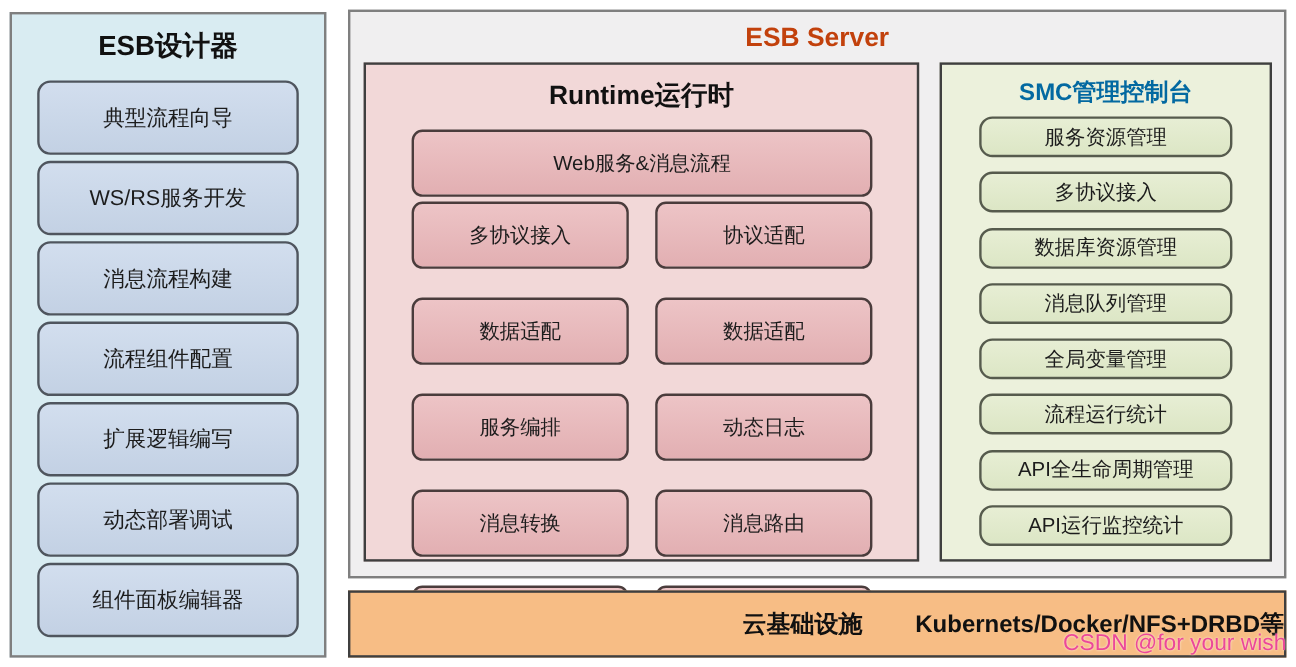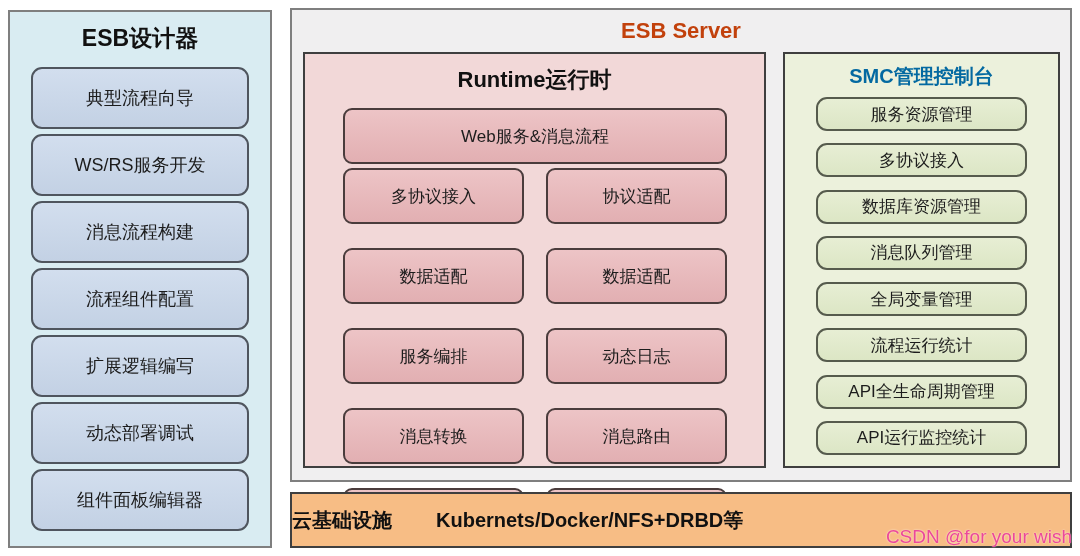--- a/index.html
+++ b/index.html
@@ -93,21 +93,21 @@
     border-radius:11px;
     display:flex; align-items:center; justify-content:center;
     font-size:17px;
   }
 
   
   .infra-bar {
     left:290px; top:492px; width:782px; height:56px;
     background:#f7bd85;
     border:2px solid #3f3f3f;
-    display:flex; align-items:center; justify-content:flex-start; gap:44px;
+    display:flex; align-items:center; justify-content:flex-end; gap:44px;
     font-weight:bold; font-size:20px; color:#111;
   }
 
   
   .watermark {
     position:absolute; right:8px; bottom:8px;
     font-size:19px; color:#ec4899;
     text-shadow:0 0 2px rgba(255,255,255,0.8);
     z-index:5; white-space:nowrap;
   }

